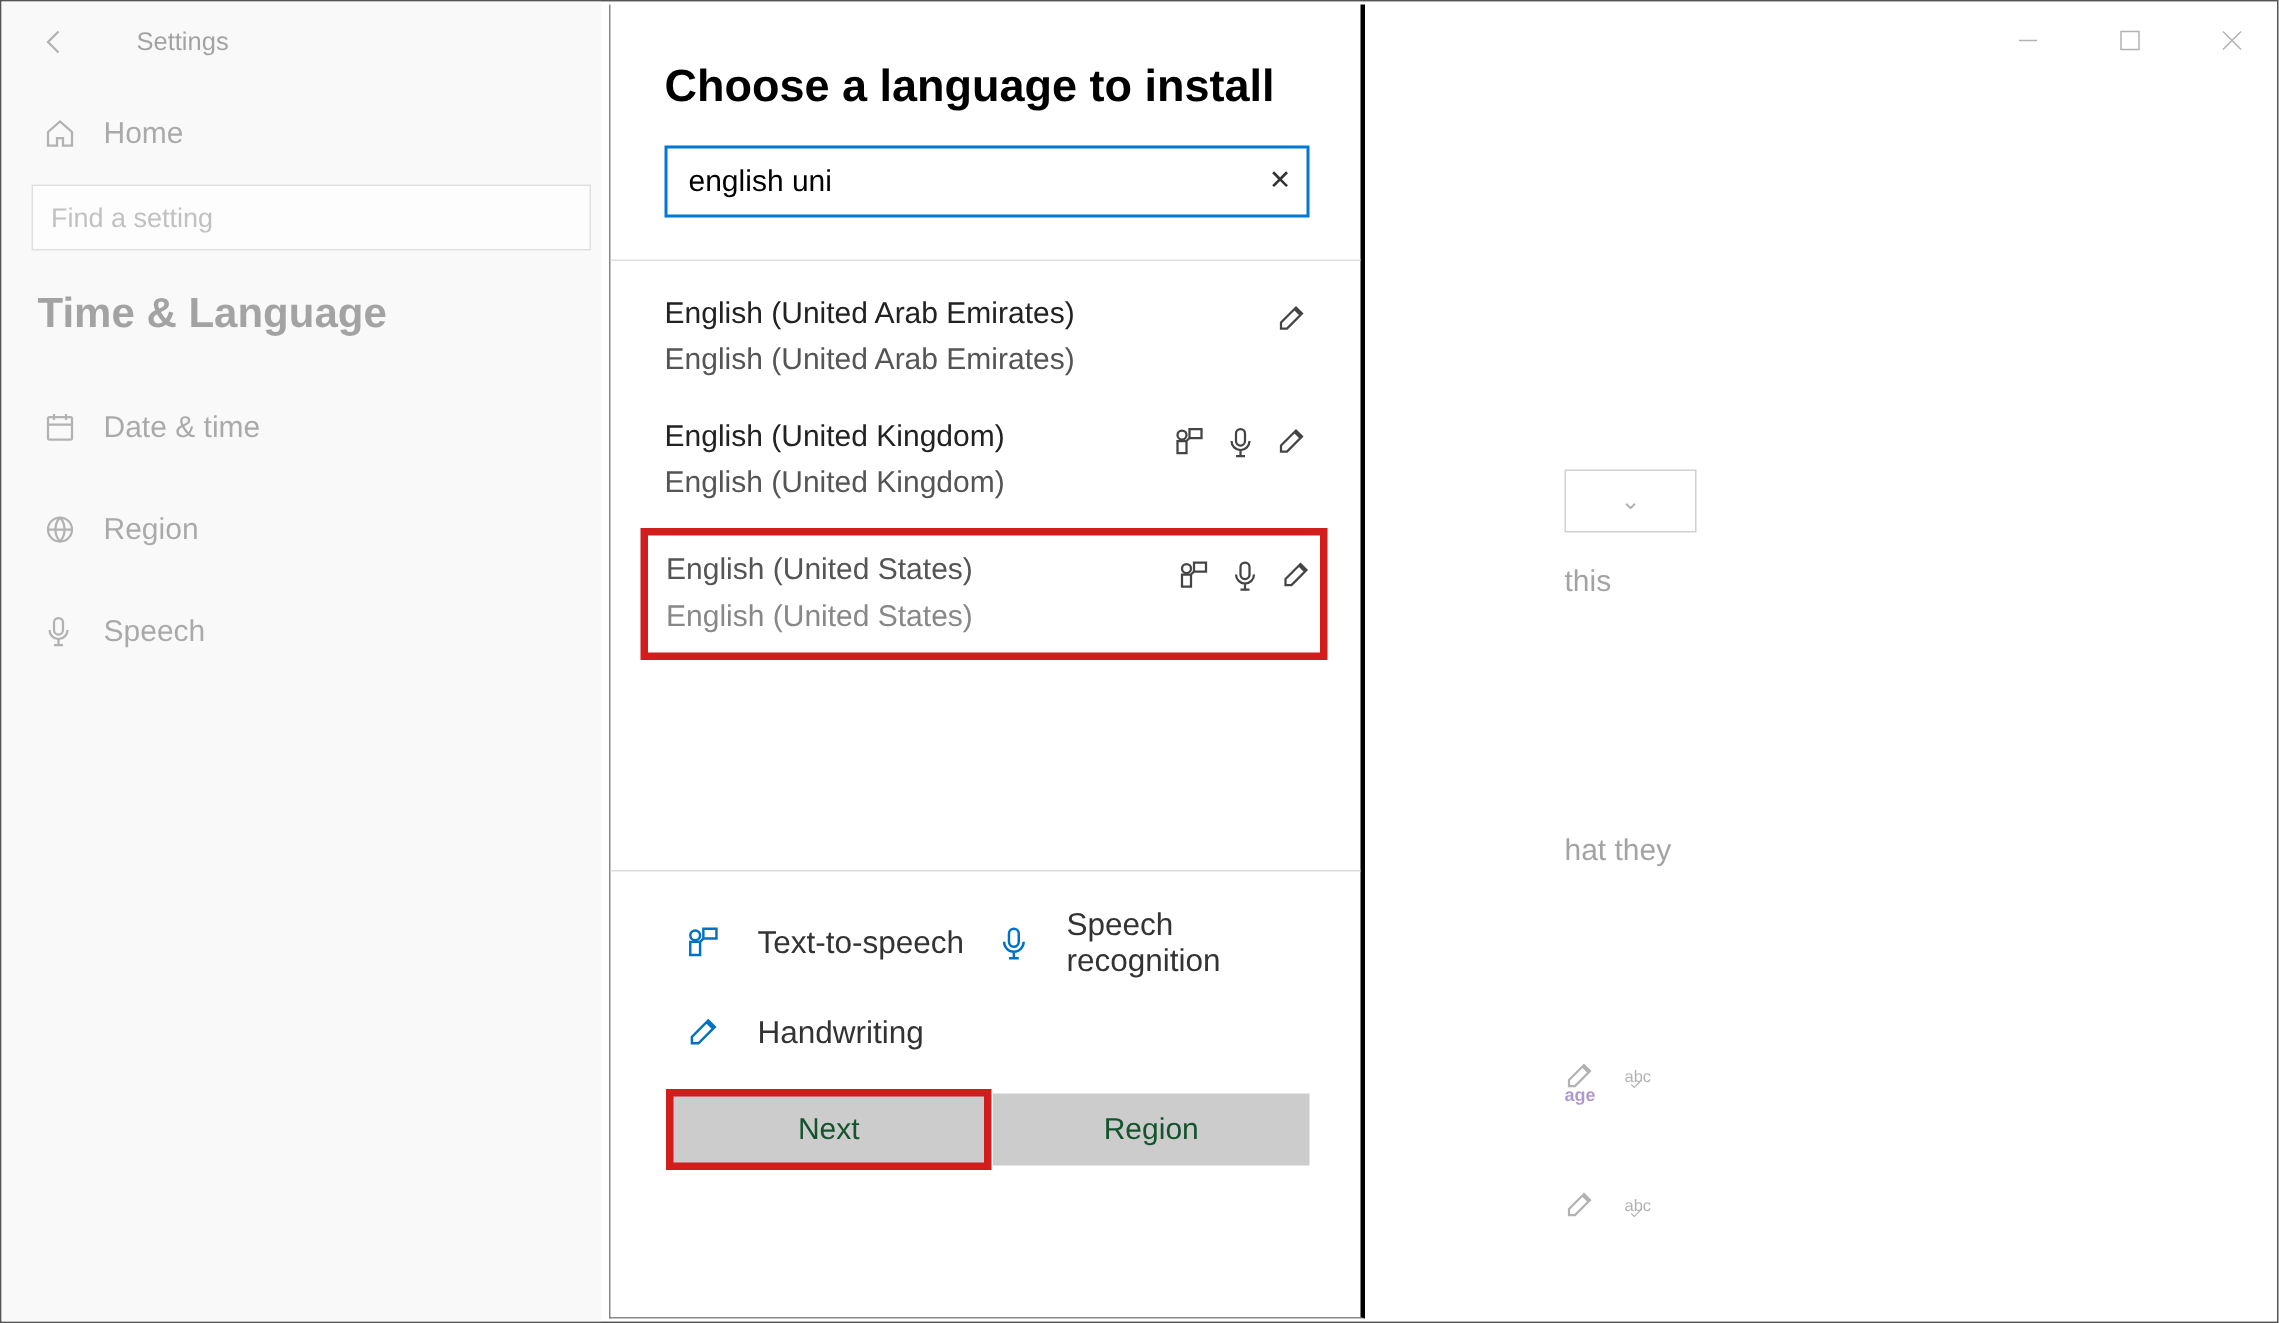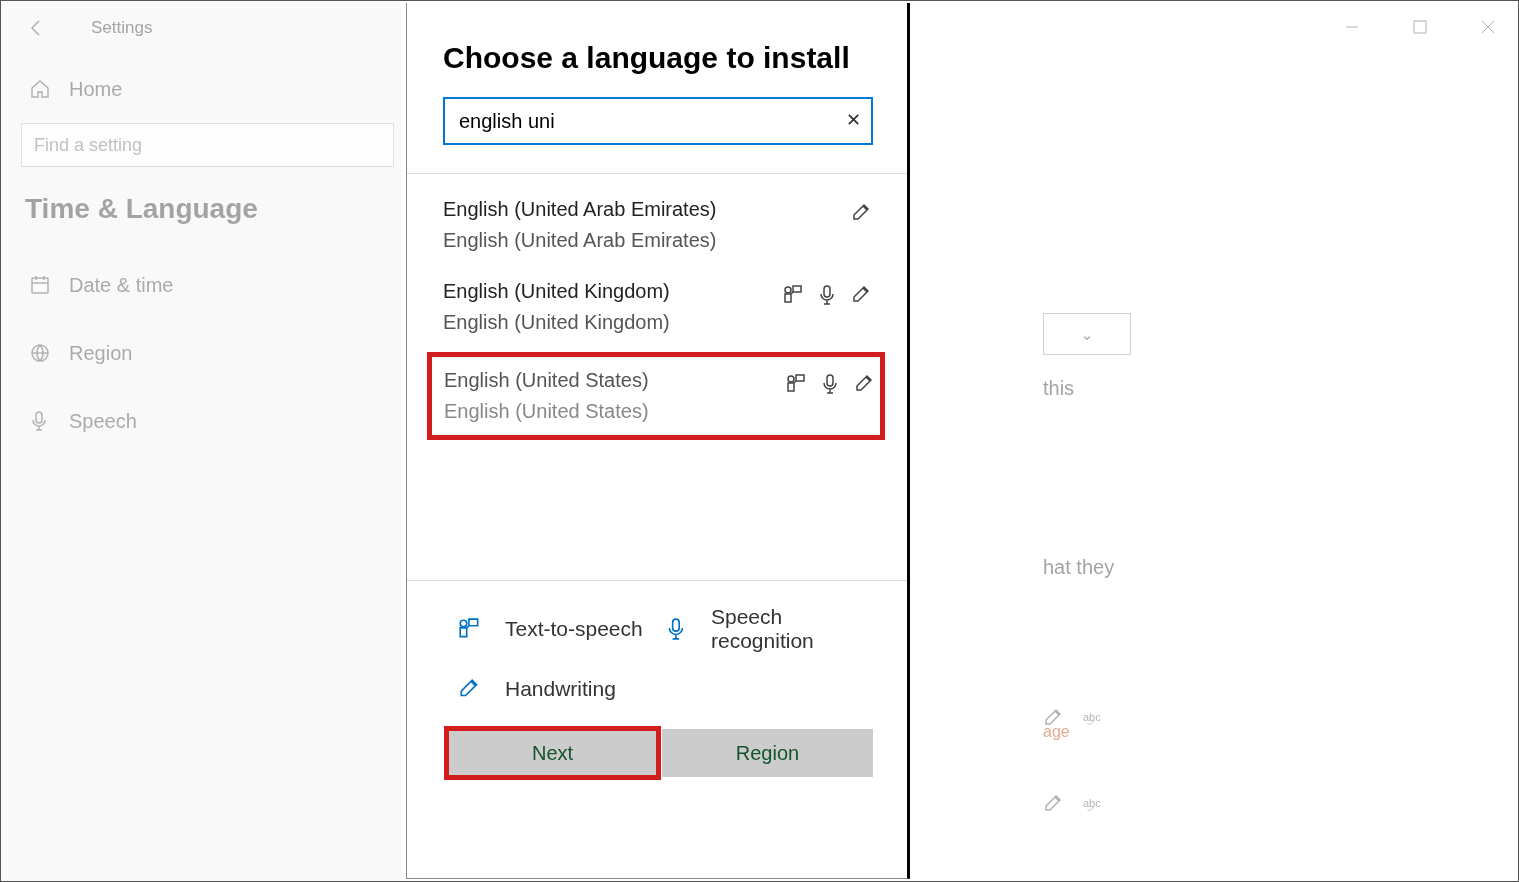--- a/index.html
+++ b/index.html
@@ -20,21 +20,21 @@
 .search input { width: 100%; height: 44px; border: 1px solid #bbb; background: #fbfbfb; padding: 0 12px; font-size: 18px; color: #555; }
 
 .section-label { font-size: 28px; font-weight: 600; color: #333; padding: 0 0 28px 24px; }
 
 .nav-group { padding-top: 4px; }
 .nav-item + .nav-item { margin-top: 12px; }
 .dropdown-frag { position:absolute; left:1042px; top:312px; width:88px; height:42px; border:1px solid #999; display:flex; align-items:center; justify-content:center; background:#fff;}
 .chev { font-size:16px; color:#555; }
 .this-txt { position:absolute; left:1042px; top:376px; font-size:20px; color:#333;}
 .that-txt { position:absolute; left:1042px; top:555px; font-size:20px; color:#333;}
-.age-txt  { position:absolute; left:1042px; top:722px; font-size:16px; color:#c2410c;}
+.age-txt  { position:absolute; left:1042px; top:722px; font-size:12px; color:#4c1d95;font-weight:bold;}
 .feature-row-a { position:absolute; left:1042px; top:706px; display:flex; gap:20px; align-items:center;}
 .feature-row-b { position:absolute; left:1042px; top:792px; display:flex; gap:20px; align-items:center;}
 .micon { color:#555; }
 
 .window-controls { position:absolute; right:18px; top:14px; display:flex; gap:44px; color:#555;}
 .wc-item { width:24px; height:24px; display:flex; align-items:center; justify-content:center; }
 
 
 .dim { position:absolute; inset:0; background:rgba(255,255,255,0.55); }
 

